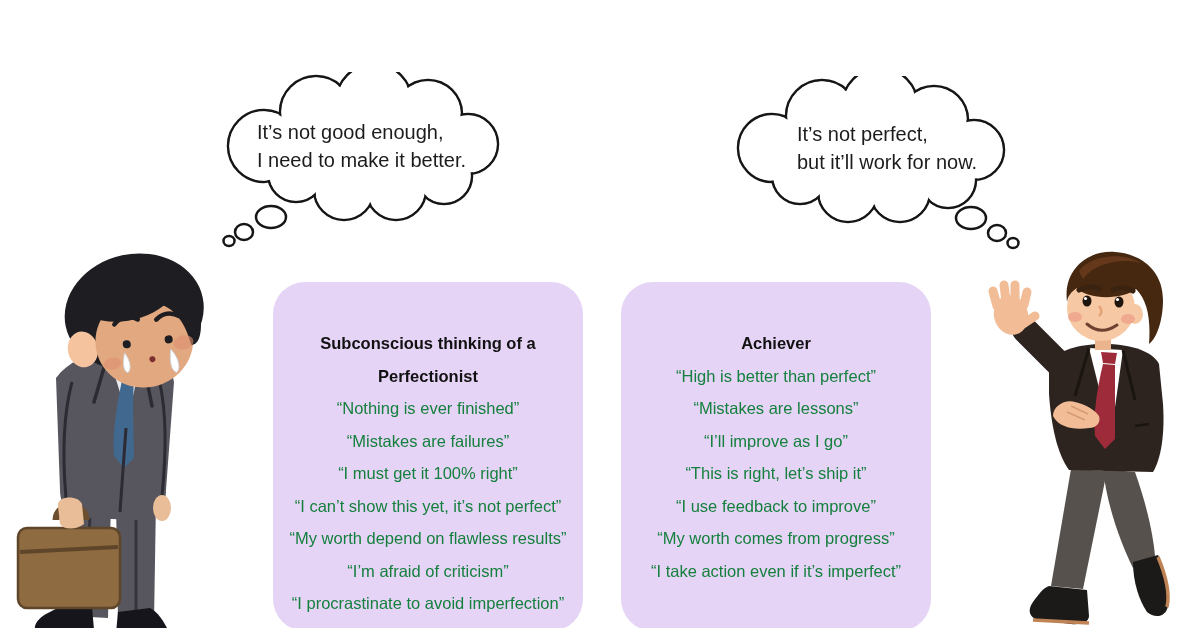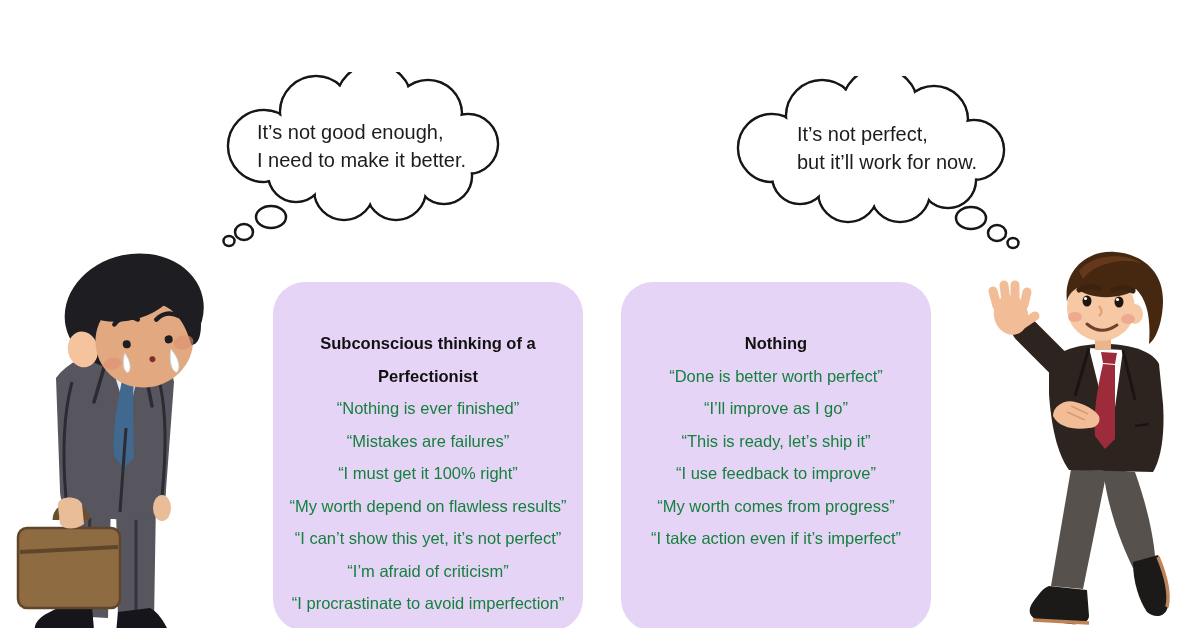--- a/index.html
+++ b/index.html
@@ -86,31 +86,32 @@
     <div>It’s not perfect,</div>
     <div>but it’ll work for now.</div>
   </div>
 
   <div class="card" style="left:273px;top:258px;">
     <div class="t">Subconscious thinking of a</div>
     <div class="t">Perfectionist</div>
     <div class="q">“Nothing is ever finished”</div>
     <div class="q">“Mistakes are failures”</div>
     <div class="q">“I must get it 100% right”</div>
+    <div class="q">“I can’t show this yet, it’s not perfect”</div>
     <div class="q">“My worth depend on flawless results”</div>
-    <div class="q">“I can’t show this yet, it’s not perfect”</div>
     <div class="q">“I’m afraid of criticism”</div>
     <div class="q">“I procrastinate to avoid imperfection”</div>
   </div>
 
   <div class="card" style="left:621px;top:258px;">
-    <div class="t">Nothing</div>
-    <div class="q">“Done is better worth perfect”</div>
+    <div class="t">Achiever</div>
+    <div class="q">“High is better than perfect”</div>
+    <div class="q">“Mistakes are lessons”</div>
     <div class="q">“I’ll improve as I go”</div>
-    <div class="q">“This is ready, let’s ship it”</div>
+    <div class="q">“This is right, let’s ship it”</div>
     <div class="q">“I use feedback to improve”</div>
     <div class="q">“My worth comes from progress”</div>
     <div class="q">“I take action even if it’s imperfect”</div>
   </div>
 
   <svg viewBox="0 0 212 400" style="left:16px;top:226px;width:212px;height:400px">
 
     <path d="M52,250 L95,252 L92,368 L56,366 Z" fill="#57565f"></path>
     <path d="M100,252 L140,250 L138,372 L102,372 Z" fill="#57565f"></path>
     <path d="M74,262 L71,360" stroke="#35343d" stroke-width="3" fill="none"></path>

